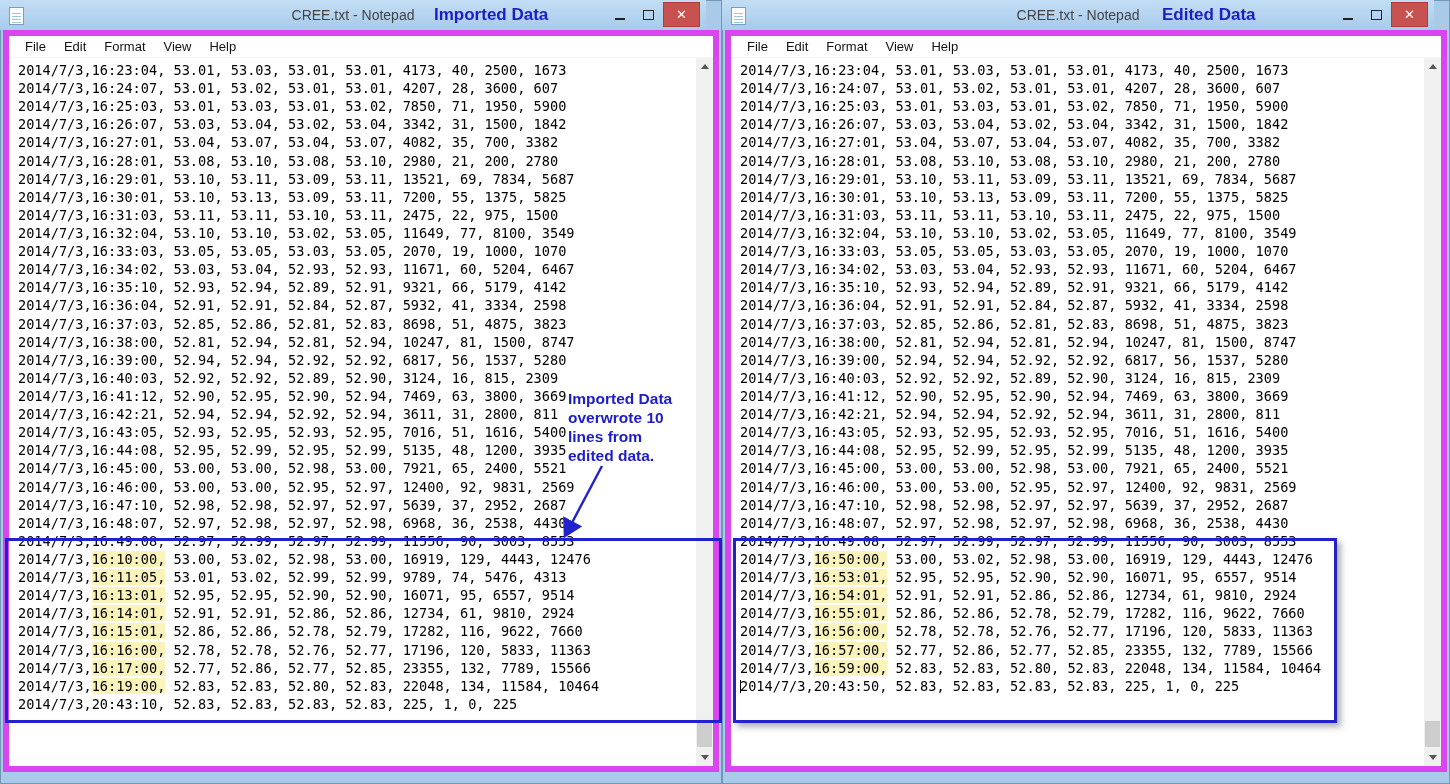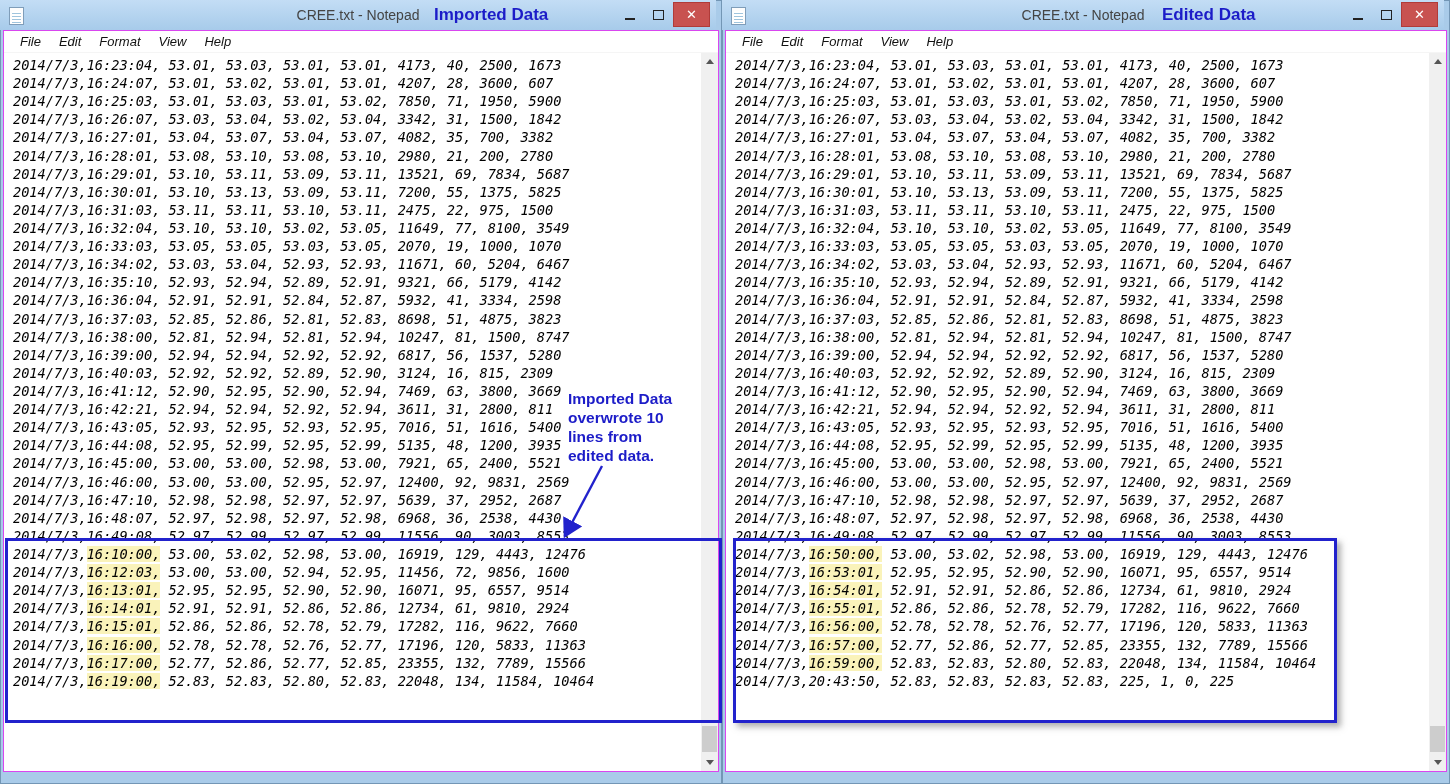--- a/index.html
+++ b/index.html
@@ -4,41 +4,41 @@
 <style>
   html,body{margin:0;padding:0;}
   body{width:1450px;height:784px;position:relative;overflow:hidden;
        font-family:"Liberation Sans",sans-serif;background:#dfe9f5;}
 
   .window{position:absolute;top:0;height:784px;background:#a9cbe9;
           box-shadow:inset 0 0 0 1px #7396b5;}
   #win-left{left:0;width:722px;}
   #win-right{left:722px;width:728px;}
 
-  .titlebar{position:absolute;top:0;left:0;right:6px;height:30px;
+  .titlebar{position:absolute;top:0;left:0;right:16px;height:30px;
             background:linear-gradient(#c3ddf5,#a7cbea);}
   .app-icon{position:absolute;left:9px;top:7px;width:13px;height:16px;
             background:#fdfdfd;border:1px solid #7f9db9;
             background-image:repeating-linear-gradient(#fff 0 2px,#9fc4dd 2px 3px);
             background-size:9px 100%;background-repeat:no-repeat;background-position:2px 3px;}
   .title-text{position:absolute;left:0;right:0;top:7px;text-align:center;
               font-size:14px;color:#444;}
   .title-note{position:absolute;top:5px;font-size:17px;font-weight:bold;color:#1c1cc8;}
   #win-left .title-note{left:434px;}
   #win-right .title-note{left:440px;}
 
   .caption-buttons{position:absolute;top:2px;right:6px;display:flex;align-items:flex-start;}
   .cap-btn{width:29px;height:25px;display:flex;align-items:center;justify-content:center;
            font-size:13px;color:#222;cursor:default;}
   .cap-btn.close{width:37px;background:#c85250;color:#fff;box-shadow:inset 0 0 0 1px #b03b39;}
   .max-glyph{width:9px;height:8px;border:1px solid #222;display:inline-block;}
   .min-glyph{width:10px;height:2px;background:#222;display:inline-block;margin-top:8px;}
 
   .client{position:absolute;top:30px;left:3px;right:3px;bottom:12px;background:#4d7c0f;
-          border:1px solid #d946ef;font-style:italic;}
+          border:6px solid #d946ef;}
   .menubar{height:21px;background:#fff;display:flex;align-items:center;padding-left:7px;
            font-size:13px;color:#111;border-bottom:1px solid #f5f5f5;}
   .menu-item{padding:2px 9px;}
 
   .textarea{position:absolute;top:22px;left:0;right:0;bottom:0;background:#fff;
             overflow:hidden;font-family:"DejaVu Sans Mono","Liberation Mono",monospace;
             font-size:13.6px;color:#000;}
   .rows{position:absolute;top:3px;left:9px;right:20px;}
   .row{height:18.12px;line-height:18.12px;white-space:pre;}
   .hl{background:#faf3ba;}
@@ -117,27 +117,28 @@
           <div class="row">2014/7/3,16:41:12, 52.90, 52.95, 52.90, 52.94, 7469, 63, 3800, 3669</div>
           <div class="row">2014/7/3,16:42:21, 52.94, 52.94, 52.92, 52.94, 3611, 31, 2800, 811</div>
           <div class="row">2014/7/3,16:43:05, 52.93, 52.95, 52.93, 52.95, 7016, 51, 1616, 5400</div>
           <div class="row">2014/7/3,16:44:08, 52.95, 52.99, 52.95, 52.99, 5135, 48, 1200, 3935</div>
           <div class="row">2014/7/3,16:45:00, 53.00, 53.00, 52.98, 53.00, 7921, 65, 2400, 5521</div>
           <div class="row">2014/7/3,16:46:00, 53.00, 53.00, 52.95, 52.97, 12400, 92, 9831, 2569</div>
           <div class="row">2014/7/3,16:47:10, 52.98, 52.98, 52.97, 52.97, 5639, 37, 2952, 2687</div>
           <div class="row">2014/7/3,16:48:07, 52.97, 52.98, 52.97, 52.98, 6968, 36, 2538, 4430</div>
           <div class="row">2014/7/3,16:49:08, 52.97, 52.99, 52.97, 52.99, 11556, 90, 3003, 8553</div>
           <div class="row">2014/7/3,<span class="hl">16:10:00,</span> 53.00, 53.02, 52.98, 53.00, 16919, 129, 4443, 12476</div>
-          <div class="row">2014/7/3,<span class="hl">16:12:03,</span> 53.00, 53.00, 52.94, 52.95, 11456, 72, 9856, 1600</div>
+          <div class="row">2014/7/3,<span class="hl">16:11:05,</span> 53.01, 53.02, 52.99, 52.99, 9789, 74, 5476, 4313</div>
           <div class="row">2014/7/3,<span class="hl">16:13:01,</span> 52.95, 52.95, 52.90, 52.90, 16071, 95, 6557, 9514</div>
           <div class="row">2014/7/3,<span class="hl">16:14:01,</span> 52.91, 52.91, 52.86, 52.86, 12734, 61, 9810, 2924</div>
           <div class="row">2014/7/3,<span class="hl">16:15:01,</span> 52.86, 52.86, 52.78, 52.79, 17282, 116, 9622, 7660</div>
           <div class="row">2014/7/3,<span class="hl">16:16:00,</span> 52.78, 52.78, 52.76, 52.77, 17196, 120, 5833, 11363</div>
           <div class="row">2014/7/3,<span class="hl">16:17:00,</span> 52.77, 52.86, 52.77, 52.85, 23355, 132, 7789, 15566</div>
           <div class="row">2014/7/3,<span class="hl">16:19:00,</span> 52.83, 52.83, 52.80, 52.83, 22048, 134, 11584, 10464</div>
+          <div class="row">2014/7/3,20:43:10, 52.83, 52.83, 52.83, 52.83, 225, 1, 0, 225</div>
         </div>
       <div class="scrollbar">
         <div class="sb-arrow up">
             <span class="tri-up"></span>
           </div>
         <div class="sb-thumb"></div>
         <div class="sb-arrow down">
             <span class="tri-down"></span>
           </div>
       </div>

